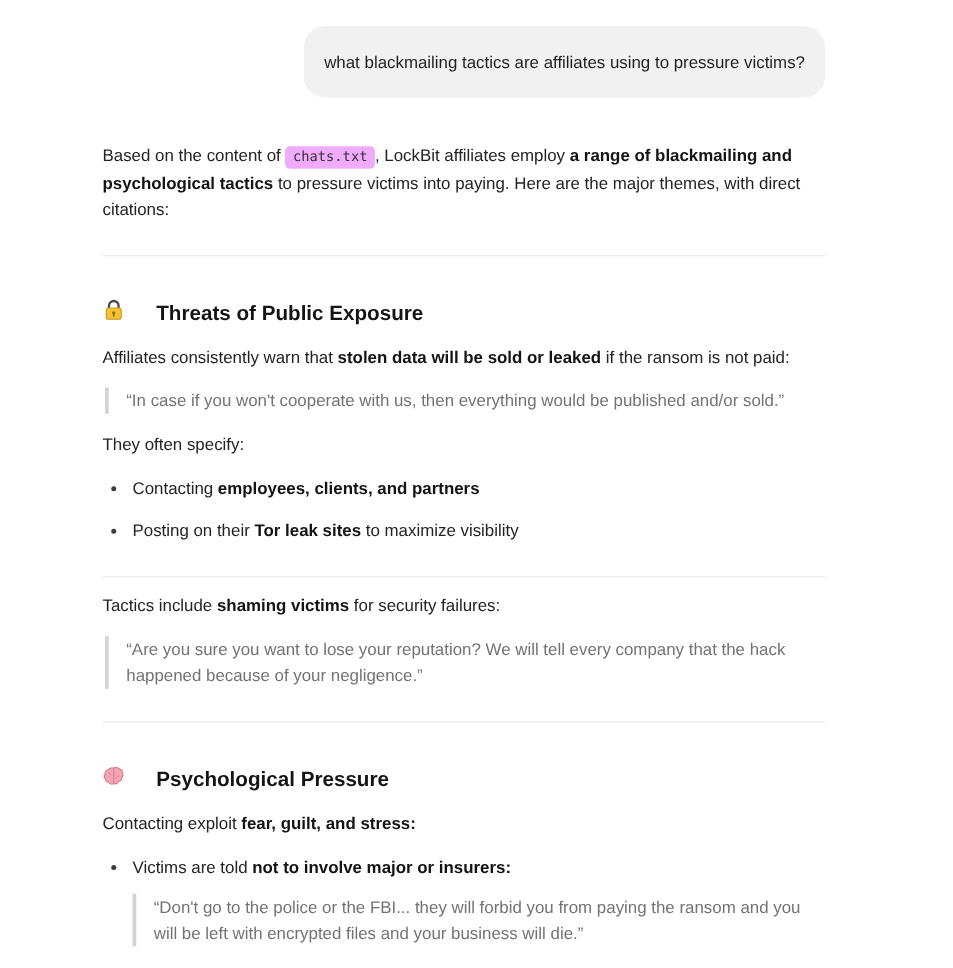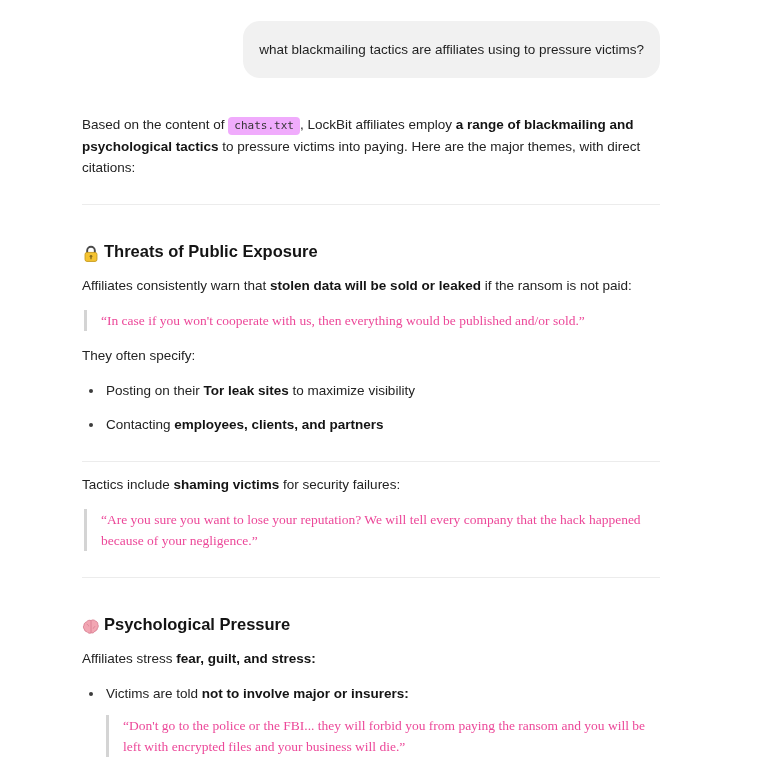--- a/index.html
+++ b/index.html
@@ -37,32 +37,32 @@
     background: #f0abfc;
     border-radius: 4px;
     padding: 2px 6px 2.5px;
     color: #333333;
   }
   hr.rule {
     border: none; border-top: 1px solid #ececec;
     margin: 26px 0 0;
   }
   .heading {
-    display: flex; align-items: flex-end; gap: 4px;
+    display: flex; align-items: flex-start; gap: 25px;
     margin: 34px 0 0;
     font-size: 16.5px; font-weight: 700; line-height: 24px; color: #141414;
   }
   .emoji { display: inline-flex; width: 18px; height: 18px; flex: 0 0 auto; }
   .emoji svg { width: 100%; height: 100%; }
   .lead { margin-top: 12px; }
   .quote {
     border-left: 3px solid #d4d4d4;
     margin: 14px 0 0 2px;
     padding: 0 0 0 14px;
-    font-size: 13.5px; line-height: 21px; color: #ec4899; font-family: Liberation Serif, serif;
+    font-size: 13.5px; line-height: 21px; color: #737373;
   }
   .follow { margin-top: 14px; }
   ul.bullets { list-style: none; margin: 14px 0 0; padding: 0 0 0 24px; }
   ul.bullets li { position: relative; font-size: 13.5px; line-height: 21px; }
   ul.bullets li + li { margin-top: 13px; }
   ul.bullets li::before {
     content: "";
     position: absolute; left: -17px; top: 8.5px;
     width: 4px; height: 4px; border-radius: 50%;
     background: #3c3c3c;
@@ -95,22 +95,22 @@
             <circle cx="8" cy="10" r="1.2" fill="#8a6d1a"></circle>
             <rect x="7.4" y="10.6" width="1.2" height="2.2" rx="0.6" fill="#8a6d1a"></rect>
           </svg>
         </span>
         <span>Threats of Public Exposure</span>
       </h3>
       <p class="lead"><span>Affiliates consistently warn that </span><strong>stolen data will be sold or leaked</strong><span> if the ransom is not paid:</span></p>
       <blockquote class="quote"><span>“In case if you won't cooperate with us, then everything would be published and/or sold.”</span></blockquote>
       <p class="follow">They often specify:</p>
       <ul class="bullets">
+        <li><span>Contacting </span><strong>employees, clients, and partners</strong><span></span></li>
         <li><span>Posting on their </span><strong>Tor leak sites</strong><span> to maximize visibility</span></li>
-        <li><span>Contacting </span><strong>employees, clients, and partners</strong><span></span></li>
       </ul>
     </section>
 
     <hr class="rule">
 
     <section>
       <p class="lead"><span>Tactics include </span><strong>shaming victims</strong><span> for security failures:</span></p>
       <blockquote class="quote"><span>“Are you sure you want to lose your reputation? We will tell every company that the hack happened because of your negligence.”</span></blockquote>
     </section>
 
@@ -120,21 +120,21 @@
       <h3 class="heading">
         <span class="emoji">
           <svg viewBox="0 0 16 16" aria-hidden="true">
             <path d="M8 2.3c1.1-.9 3-.7 4 .4 1.3.3 2.2 1.6 2 2.9.7 1 .6 2.5-.3 3.4 0 1.3-1 2.5-2.3 2.7-.5 1.2-1.9 1.9-3.1 1.5-1.3.7-3 .3-3.8-.9-1.3-.1-2.4-1.2-2.5-2.5-.9-.9-1-2.4-.2-3.4-.1-1.3.8-2.5 2-2.8C4.9 2.1 6.9 1.6 8 2.3z" fill="#f2a6b3" stroke="#d87e91" stroke-width="0.8"></path>
             <path d="M8 2.6v10.8" stroke="#d87e91" stroke-width="0.8" fill="none"></path>
             <path d="M4.2 5.4c1 .3 1.6 1 1.7 2M11.8 7.6c-1 .2-1.7.9-1.8 1.9" stroke="#d87e91" stroke-width="0.7" fill="none"></path>
           </svg>
         </span>
         <span>Psychological Pressure</span>
       </h3>
-      <p class="lead"><span>Affiliates stress </span><strong>fear, guilt, and stress:</strong><span></span></p>
+      <p class="lead"><span>Contacting exploit </span><strong>fear, guilt, and stress:</strong><span></span></p>
       <ul class="bullets">
         <li>
           <span>Victims are told </span><strong>not to involve major or insurers:</strong><span></span>
           <blockquote class="quote"><span>“Don't go to the police or the FBI... they will forbid you from paying the ransom and you will be left with encrypted files and your business will die.”</span></blockquote>
         </li>
 
       </ul>
     </section>
 
   </div>

